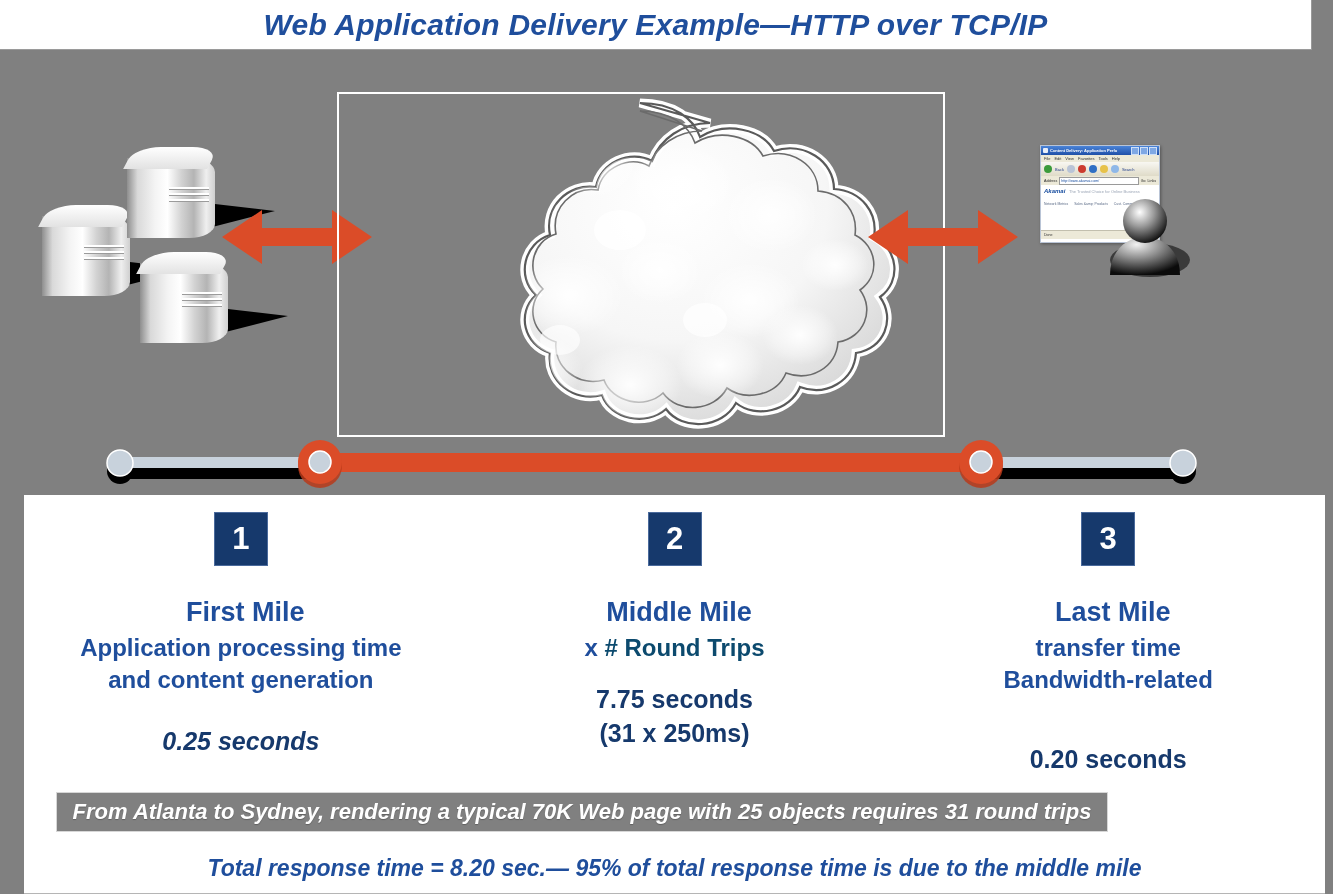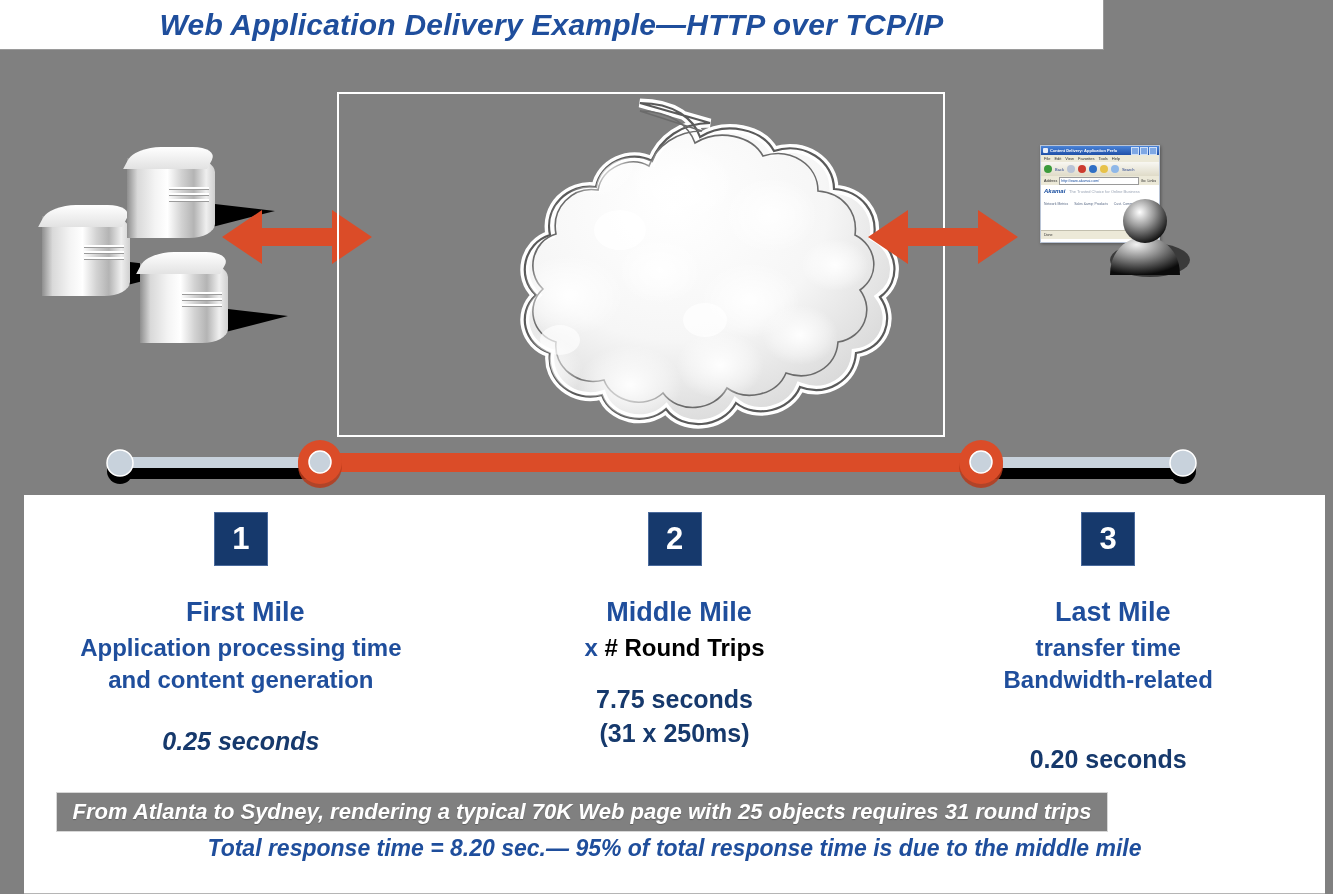--- a/index.html
+++ b/index.html
@@ -12,21 +12,21 @@
     background: #808080;
     font-family: "Liberation Sans", sans-serif;
     overflow: hidden;
     position: relative;
   }
 
   
   .title-band {
     position: absolute;
     left: 0; top: 0;
-    width: 1104px;
+    width: 1312px;
     height: 50px;
     background: #ffffff;
     border-right: 1px solid #9a9a9a;
     border-bottom: 1px solid #9a9a9a;
     box-sizing: border-box;
     display: flex;
     align-items: center;
     justify-content: center;
   }
   .title-text {
@@ -234,21 +234,21 @@
     line-height: 1.1;
     margin-left: 9px;
   }
   .mile-desc {
     margin-top: 4px;
     font-size: 24px;
     font-weight: bold;
     color: #1F4E9C;
     line-height: 1.33;
   }
-  .mile-desc .accent { color: #000000; }
+  .mile-desc .accent { color: #0c4a6e; }
   .mile-value {
     margin-top: 18px;
     font-size: 25px;
     font-weight: bold;
     color: #16396C;
     line-height: 1.38;
   }
   .col.c1 .mile-value { margin-top: 28px; font-style: italic; }
   .col.c3 .mile-value { margin-top: 46px; }
 
@@ -264,21 +264,21 @@
   .note-banner span {
     font-size: 22px;
     font-style: italic;
     font-weight: bold;
     color: #ffffff;
     white-space: nowrap;
     text-shadow: 0 1px 1px rgba(0,0,0,.25);
   }
   .total-line {
     position: absolute;
-    left: 0; top: 340px;
+    left: 0; top: 360px;
     width: 1301px;
     text-align: center;
   }
   .total-line span {
     font-size: 23px;
     font-style: italic;
     font-weight: bold;
     color: #1F4E9C;
     white-space: nowrap;
   }

